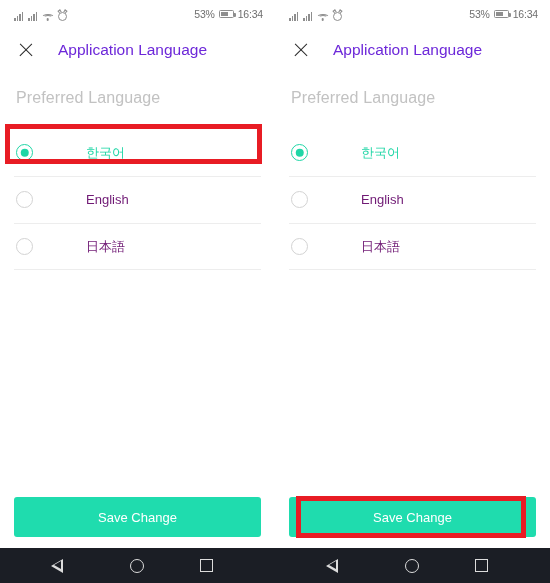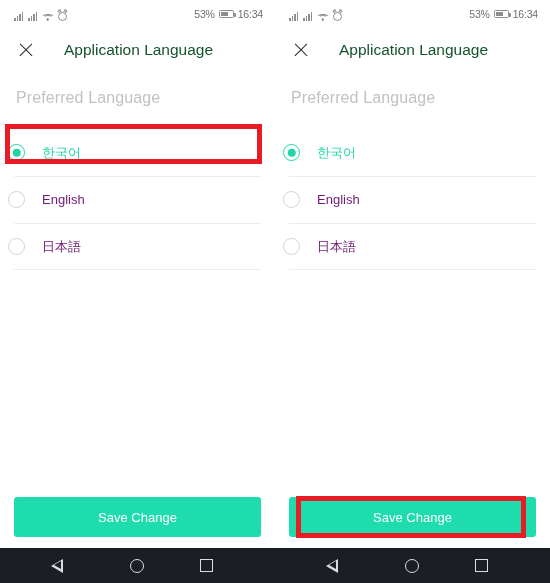--- a/index.html
+++ b/index.html
@@ -158,22 +158,22 @@
     left: 50%;
     top: 50%;
     width: 17px;
     height: 1.3px;
     background: #2a2a2a;
   }
   .close-btn:before { transform: translate(-50%,-50%) rotate(45deg); }
   .close-btn:after  { transform: translate(-50%,-50%) rotate(-45deg); }
   .appbar-title {
     font-size: 15.5px;
-    color: #14532d;
-    margin-left: 24px;
+    color: #6d28d9;
+    margin-left: 18px;
     white-space: nowrap;
   }
 
   
   .section-label {
     font-size: 16px;
     color: #c2c2c2;
     padding: 17px 0 0 16px;
     letter-spacing: 0.1px;
   }
@@ -181,23 +181,24 @@
   
   .list {
     margin-top: 22px;
     position: relative;
   }
   .list-row {
     position: relative;
     height: 47px;
     display: flex;
     align-items: center;
-    padding-left: 8px;
-    box-sizing: border-box;
-    cursor: pointer;
+    padding-left: 16px;
+    box-sizing: border-box;
+    cursor: pointer;
+    gap: 36px;
   }
   .list-row + .list-row:before,
   .list-row:last-child:after {
     content: "";
     position: absolute;
     left: 14px;
     right: 14px;
     top: 0;
     height: 1px;
     background: #ededed;

